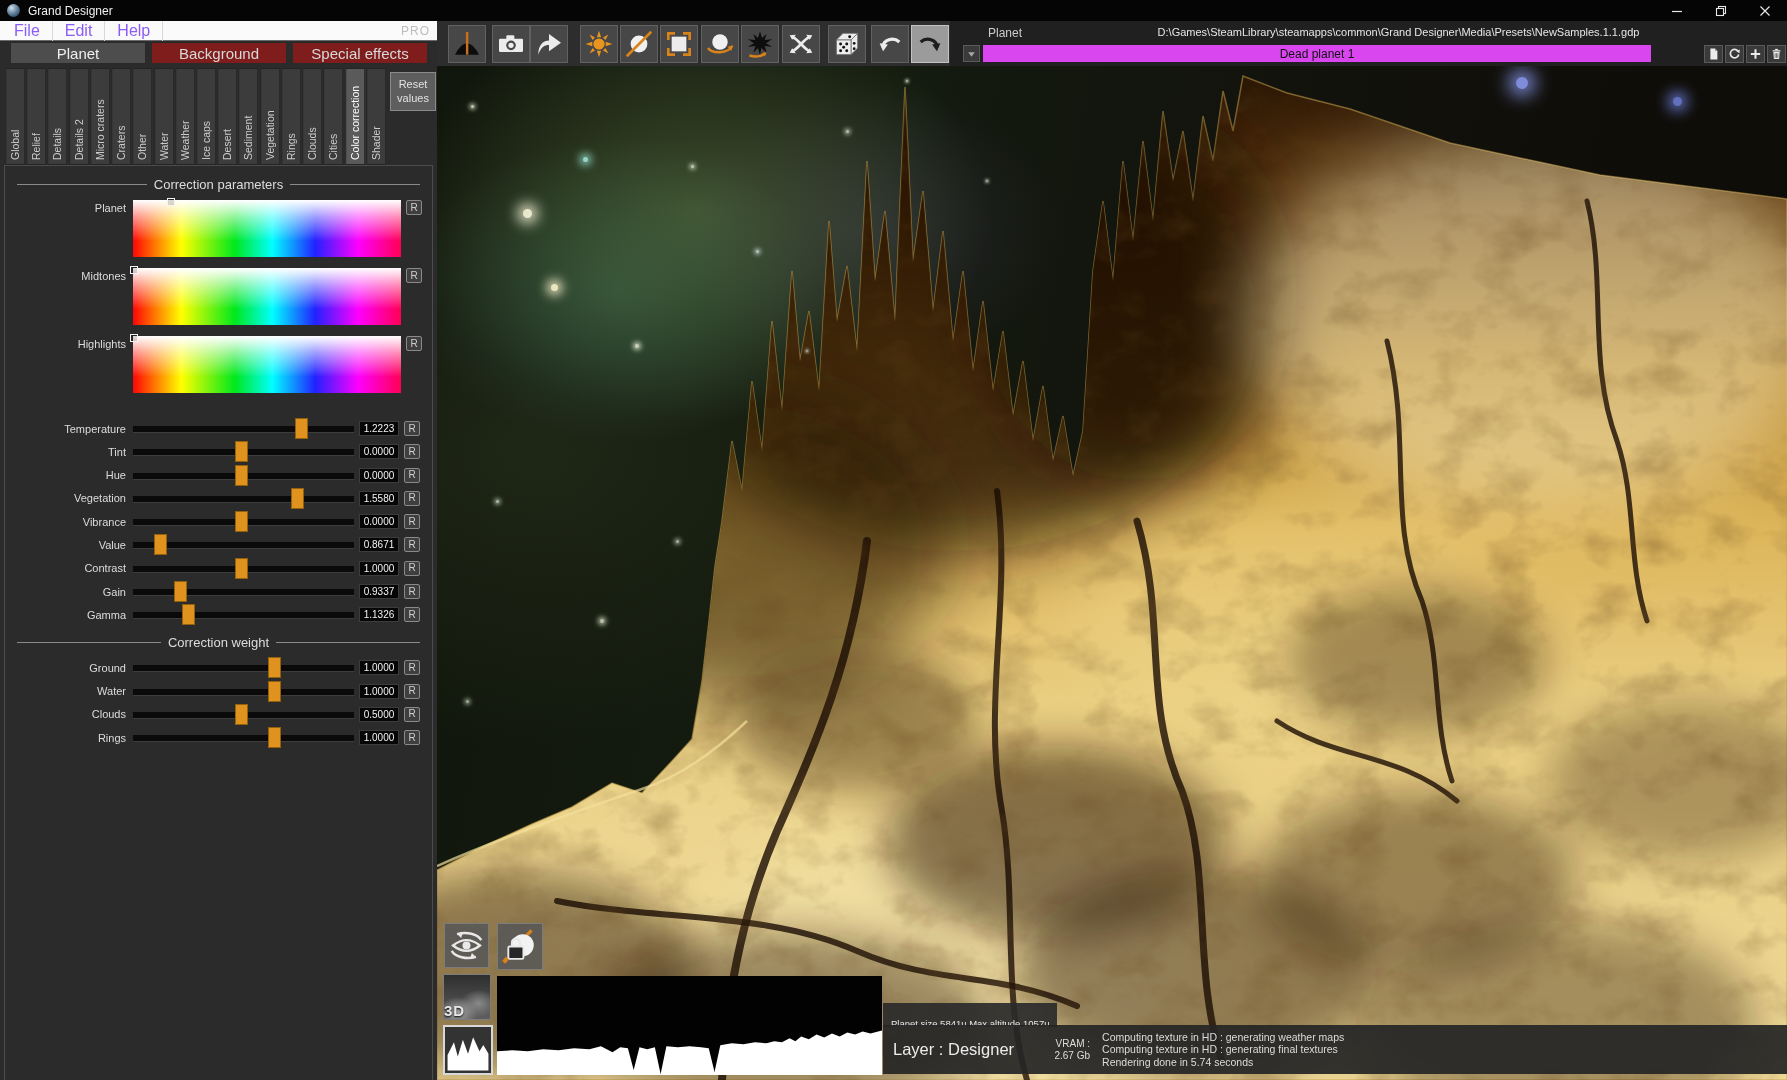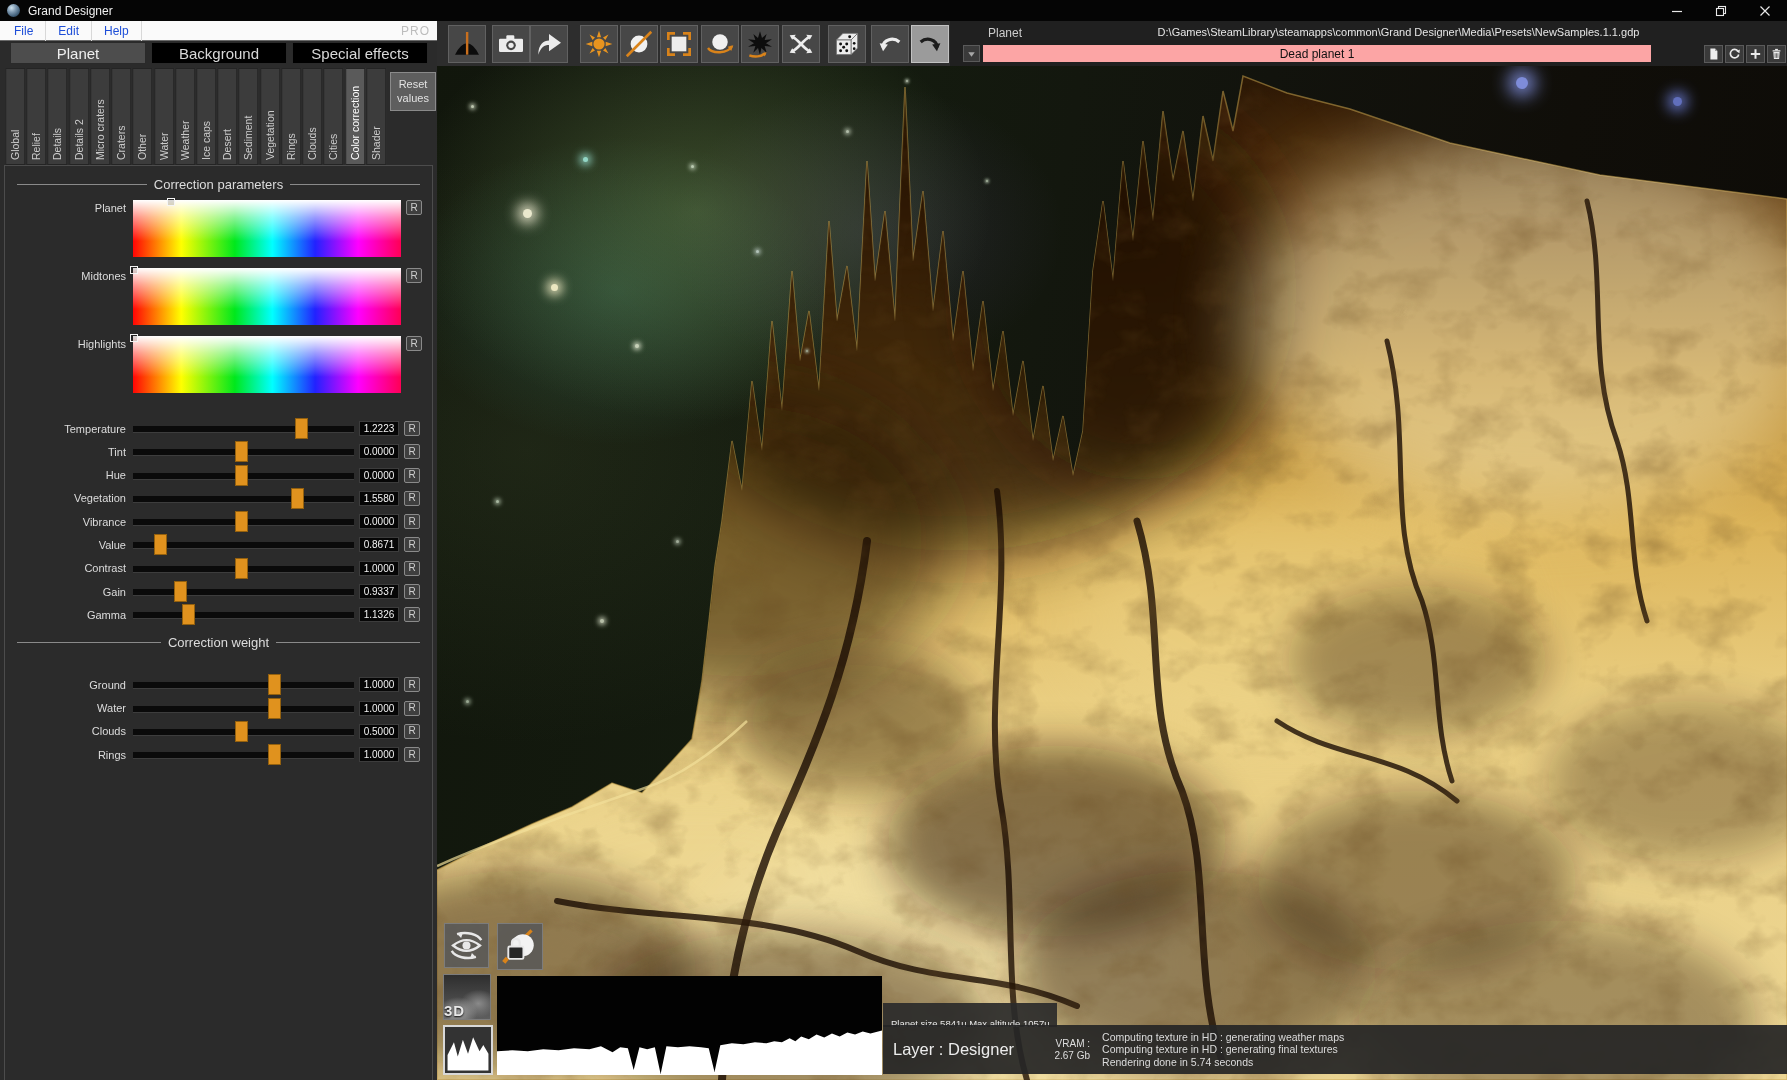--- a/index.html
+++ b/index.html
@@ -14,27 +14,27 @@
     background:radial-gradient(circle at 35% 30%, #cfe2ee 0%, #7d98b0 35%, #3c5a74 70%, #16293a 100%); }
   .app-title { color:#f0f0f0; font-size:12px; }
   .win-controls { position:absolute; right:0; top:0; height:21px; display:flex; }
   .win-btn { width:44px; height:21px; display:flex; align-items:center; justify-content:center; cursor:pointer; }
   .win-btn svg { display:block; }
 
   
   .left-col { position:absolute; left:0; top:21px; width:437px; height:1059px; background:#2b2b2b; z-index:40; }
   .menubar { position:absolute; left:0; top:0; width:437px; height:20px; background:#fafafa;
     display:flex; align-items:center; border-bottom:1px solid #6a6a6a; }
-  .menu-item { font-size:12px; color:#1d4ed8; padding:0 12px; height:20px; line-height:20px;
+  .menu-item { font-size:16px; color:#8b5cf6; padding:0 12px; height:20px; line-height:20px;
     border-right:1px solid #d8d8d8; cursor:default; }
   .menu-item:first-child { margin-left:2px; }
   .pro-badge { position:absolute; right:7px; top:0; line-height:20px; font-size:12px; color:#bdbdbd; letter-spacing:1px; }
 
   .main-tabs { position:absolute; left:10px; top:21px; width:427px; height:22px; display:flex; gap:5px; }
-  .main-tab { width:136px; height:22px; background:#000000; border:1px solid #2a2a2a; color:#d8d8d8;
+  .main-tab { width:136px; height:22px; background:#7f1d1d; border:1px solid #2a2a2a; color:#d8d8d8;
     font-size:15px; display:flex; align-items:center; justify-content:center; cursor:pointer; }
   .main-tab.active { background:#4d4d4d; color:#eee; }
 
   .side-tabs { position:absolute; left:5px; top:47px; width:381px; height:97px; display:flex; gap:1px; }
   .vtab { flex:1; background:#3c3c3c; border:1px solid #242424; color:#cccccc; font-size:10.5px;
     writing-mode:vertical-rl; transform:rotate(180deg); display:flex; align-items:center;
     justify-content:flex-start; padding-top:4px; white-space:nowrap; cursor:pointer; overflow:hidden; }
   .vtab.active { background:#5a5a5a; color:#ffffff; }
 
   .reset-btn { position:absolute; left:390px; top:51px; width:46px; height:39px; background:#5e5e5e;
@@ -64,21 +64,21 @@
   .srow { display:flex; align-items:center; height:21px; margin-bottom:2.3px; padding-left:8px; }
   .slabel { width:120px; text-align:right; padding-right:7px; color:#dcdcdc; font-size:11px; }
   .strack { position:relative; width:221px; height:21px; cursor:pointer; }
   .strack::before { content:""; position:absolute; left:0; right:0; top:8px; height:6px;
     background:#0a0a0a; border-bottom:1px solid #3d3d3d; }
   .shandle { position:absolute; top:0; width:13px; height:21px; background:#e0921e; border:1px solid #93600e; }
   .sval { width:40px; height:15px; margin-left:5px; background:#060606; border:1px solid #3c3c3c;
     color:#f2f2f2; font-size:10px; line-height:13px; text-align:center; }
   .srow .rbtn { margin-left:5px; }
   .slider-rows { margin-top:25px; }
-  .weight-rows { margin-top:24px; }
+  .weight-rows { margin-top:7px; }
   .section-header.second { margin-top:9px; }
 
   
   .viewport { position:absolute; left:437px; top:21px; width:1350px; height:1059px; overflow:hidden;
     cursor:grab; z-index:10;
     background:
       radial-gradient(420px 300px at 260px 190px, rgba(128,162,92,.38), transparent 70%),
       radial-gradient(300px 220px at 180px 270px, rgba(72,152,126,.30), transparent 70%),
       radial-gradient(280px 210px at 430px 210px, rgba(112,92,162,.20), transparent 70%),
       radial-gradient(520px 420px at 90px 430px, rgba(82,97,57,.20), transparent 70%),
@@ -92,21 +92,21 @@
     cursor:pointer; padding:2px; }
   .tbtn svg { width:100%; height:100%; display:block; }
   .tbtn.active { background:#9b9b9b; border-color:#c2c2c2; }
 
   
   .preset-bar { position:absolute; left:950px; top:21px; width:837px; height:45px; background:#202020; z-index:45; }
   .pb-label { position:absolute; left:38px; top:5px; font-size:12px; color:#cccccc; }
   .pb-path { position:absolute; left:120px; right:60px; top:5px; text-align:center; font-size:11px; color:#e6e6e6; }
   .pb-drop { position:absolute; left:13px; top:24px; width:17px; height:17px; background:#3a3a3a;
     border:1px solid #5a5a5a; cursor:pointer; padding:1px; }
-  .pb-input { position:absolute; left:33px; top:24px; width:668px; height:17px; background:#fca5a5;
+  .pb-input { position:absolute; left:33px; top:24px; width:668px; height:17px; background:#d946ef;
     border:none; text-align:center; font-size:12px; color:#111; font-family:"Liberation Sans",sans-serif; }
   .pb-btn { position:absolute; top:24px; width:19px; height:18px; background:#3a3a3a; border:1px solid #5a5a5a;
     cursor:pointer; padding:1px; }
   .pb-btn svg { width:100%; height:100%; display:block; }
 
   
   .ov-btn { position:absolute; background:rgba(88,88,88,.88); border:1px solid #7c7c7c; cursor:pointer;
     z-index:30; }
   .ov-btn svg { width:100%; height:100%; display:block; }
   .btn-3d { background:

